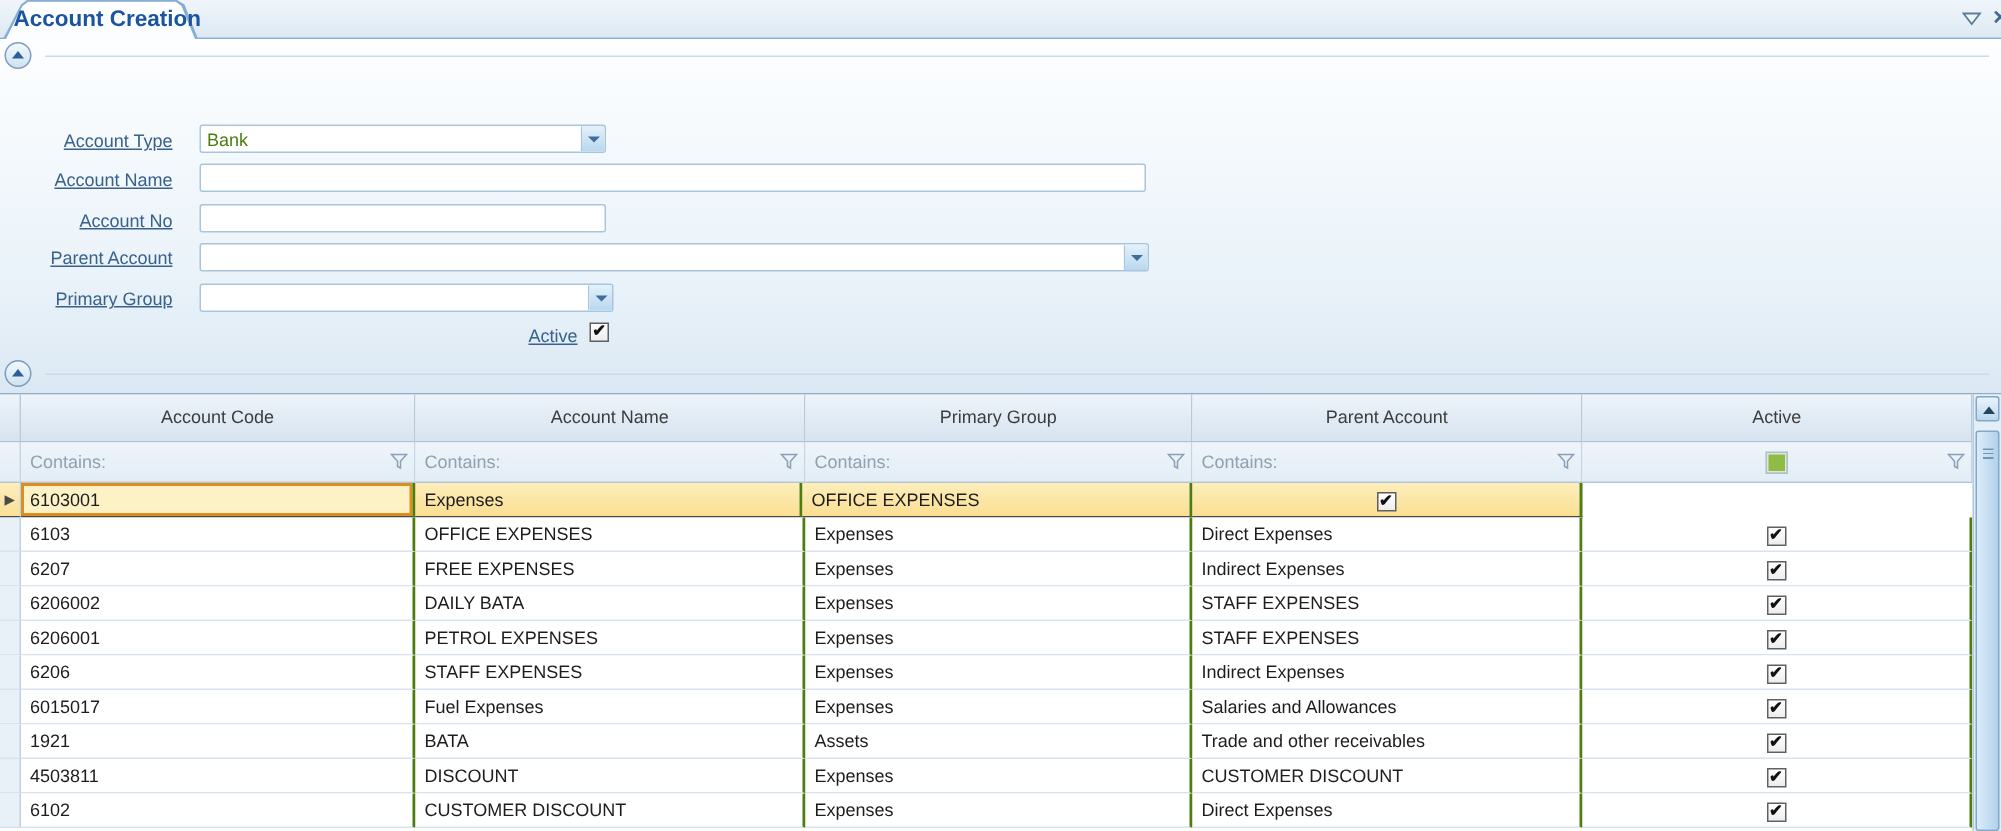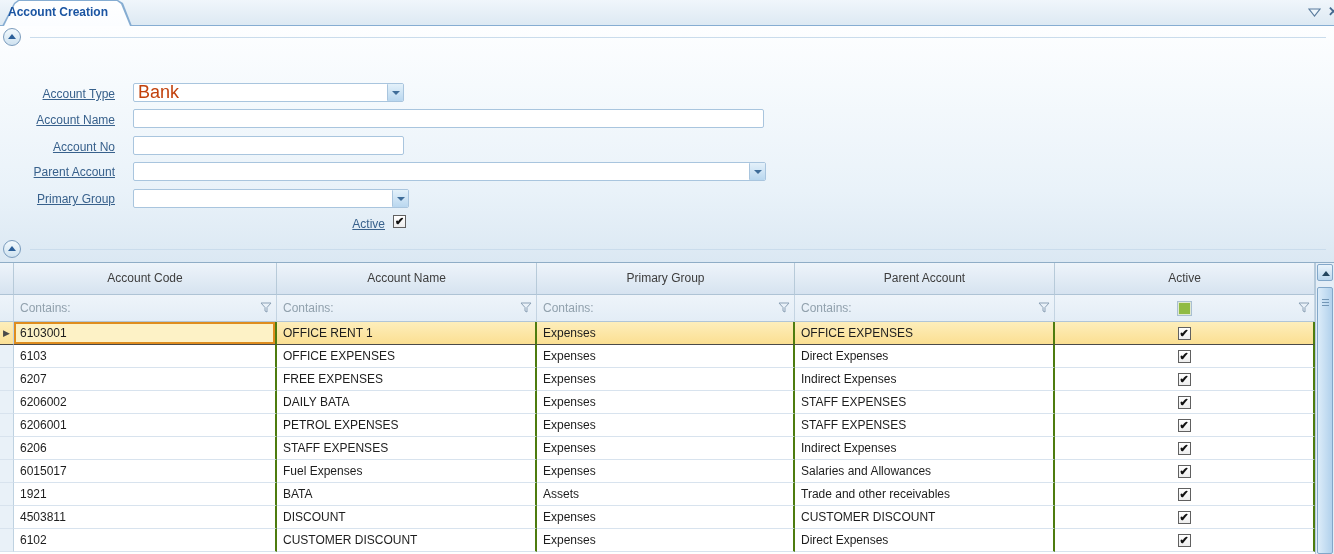--- a/index.html
+++ b/index.html
@@ -8,22 +8,22 @@
   .screen { position:relative; width:1334px; height:554px; overflow:hidden; background:#fff; }
 
   
   .tabbar { position:absolute; left:0; top:0; width:1334px; height:26px;
             background:linear-gradient(180deg,#f0f6fb,#dde9f3); border-bottom:1px solid #86add2; }
   .tab { position:absolute; left:2px; top:0; width:132px; height:26px; z-index:2; }
   .tab-border { position:absolute; inset:0; background:#86add2;
                 clip-path:polygon(0px 26px,12px 3px,16px 0px,116px 0px,121px 3px,130px 26px); }
   .tab-fill { position:absolute; inset:0; background:linear-gradient(180deg,#ffffff,#fbfdff);
               clip-path:polygon(2px 26px,13px 4px,17px 1px,115px 1px,119px 4px,128px 26px); }
-  .tab-label { position:absolute; inset:0; line-height:25px; text-align:left; padding-left:6px;
-               color:#1b55a2; font-weight:bold; font-size:12px; }
+  .tab-label { position:absolute; inset:0; line-height:25px; text-align:right; padding-left:6px;
+               color:#1b55a2; font-weight:bold; font-size:15px; }
   .tab-icons { position:absolute; right:0; top:0; height:24px; display:flex; align-items:center; gap:7px; z-index:1; }
   .icon-tablist { width:13px; height:11px; }
   .icon-close { color:#44688e; font-size:13px; font-weight:bold; margin-right:-5px; line-height:24px; }
 
   
   .content-bg { position:absolute; left:0; top:26px; width:1334px; height:236px;
                 background:linear-gradient(180deg,#fdfeff 0%,#f6fafd 25%,#e9f2f9 70%,#dbe8f3 100%); }
 
   
   .collapse-btn { position:absolute; left:3px; width:18px; height:18px; border-radius:50%;
@@ -39,21 +39,21 @@
   .f-label { position:absolute; width:110px; text-align:right; color:#38618c; z-index:3;text-decoration:underline; }
   .lbl-type   { left:5px; top:87px; }
   .lbl-name   { left:5px; top:113px; }
   .lbl-no     { left:5px; top:140px; }
   .lbl-parent { left:5px; top:165px; }
   .lbl-group  { left:5px; top:192px; }
   .lbl-active { left:335px; width:50px; top:217px; }
 
   .f-input, .f-combo { position:absolute; background:#fff; border:1px solid #a9c5de; border-radius:2px; z-index:3; }
   .f-input input, .f-combo input { border:none; outline:none; width:100%; height:100%;
-        font-family:"Liberation Sans",sans-serif; font-size:18px; color:#c2410c; padding:0 4px; background:transparent; }
+        font-family:"Liberation Sans",sans-serif; font-size:12px; color:#4d7c0f; padding:0 4px; background:transparent; }
   .f-combo { display:flex; }
   .f-combo input { flex:1; min-width:0; }
   .combo-btn { width:16px; height:100%; flex:0 0 16px; border-left:1px solid #a9c5de; border-radius:1px;
                background:linear-gradient(180deg,#e4f1fa,#b9d7ef); display:flex; align-items:center; justify-content:center; }
   .combo-btn .tri { width:0; height:0; border-left:4px solid transparent; border-right:4px solid transparent;
                     border-top:4px solid #3f6d99; }
   .fld-type   { left:133px; top:83px;  width:271px; height:19px; }
   .fld-name   { left:133px; top:109px; width:631px; height:19px; }
   .fld-no     { left:133px; top:136px; width:271px; height:19px; }
   .fld-parent { left:133px; top:162px; width:633px; height:19px; }
@@ -193,21 +193,20 @@
           <div class="g-cell c3">Contains:<svg class="funnel" width="12" height="12" viewBox="0 0 12 12">
               <path d="M1 1 L11 1 L7 5.5 L7 10 L5 9 L5 5.5 Z" fill="none" stroke="#8ba0b5" stroke-width="1"></path>
             </svg></div>
           <div class="g-cell c4"><div class="green-box"></div><svg class="funnel" width="12" height="12" viewBox="0 0 12 12">
               <path d="M1 1 L11 1 L7 5.5 L7 10 L5 9 L5 5.5 Z" fill="none" stroke="#8ba0b5" stroke-width="1"></path>
             </svg></div>
         </div>
         <div class="g-row g-data sel">
           <div class="g-cell c-ind">▶</div>
           <div class="g-cell c0">6103001</div>
-          <div class="g-cell c1">OFFICE RENT 1</div>
           <div class="g-cell c2">Expenses</div>
           <div class="g-cell c3">OFFICE EXPENSES</div>
           <div class="g-cell c4"><div class="checkbox" style="display: inline-block;">✔</div></div>
         </div>
         <div class="g-row g-data">
           <div class="g-cell c-ind"></div>
           <div class="g-cell c0">6103</div>
           <div class="g-cell c1">OFFICE EXPENSES</div>
           <div class="g-cell c2">Expenses</div>
           <div class="g-cell c3">Direct Expenses</div>

